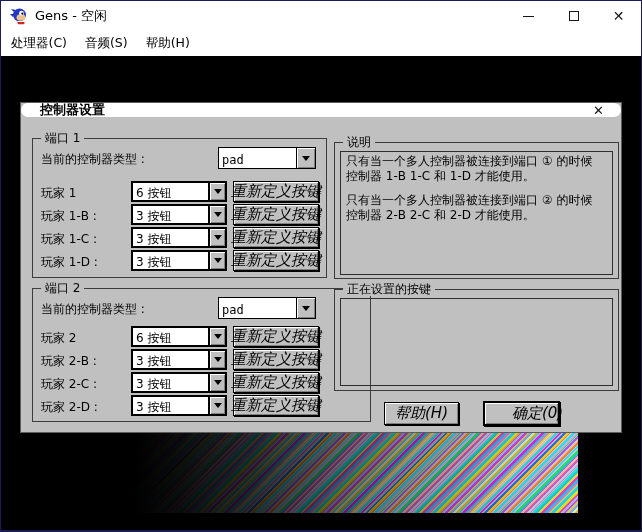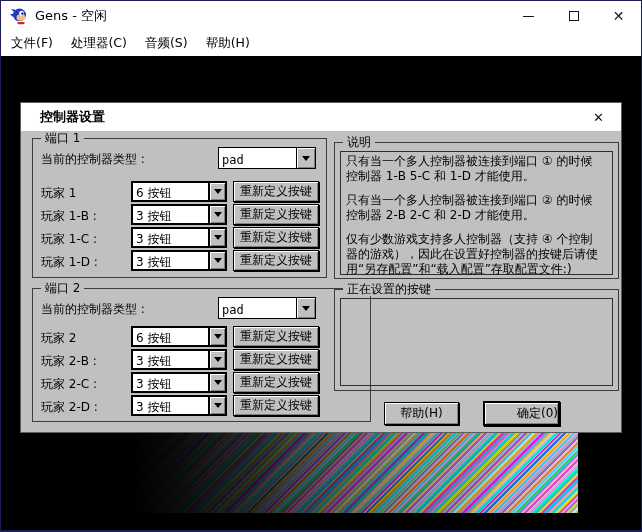--- a/index.html
+++ b/index.html
@@ -35,22 +35,22 @@
                       rgba(255,45,45,0.85) 8px 10px, rgba(0,210,255,0.85) 10px 12px),
       repeating-linear-gradient(135deg, #18a818 0 3px, #a818a8 3px 6px, #1838b8 6px 8px,
                       #b86a18 8px 11px, #18b8b8 11px 14px),
       #000;
     background-blend-mode: normal, screen, normal;
   }
 
   
   .dialog { position: absolute; left: 20px; top: 102px; width: 602px; height: 331px;
             background: #c0c0c0; border: 1px solid #5c5c5c; z-index: 10; }
-  .dlg-titlebar { position: absolute; left: 0; top: 0; right: 0; height: 28px; background: #fff;
-                  display: flex; align-items: center; padding: 0 12px 0 19px; }
+  .dlg-titlebar { position: absolute; left: 0; top: 0; right: 0; height: 14px; background: #fff;
+                  display: flex; align-items: center; padding: 0 12px 0 19px; border-radius: 13px; }
   .dlg-title { font-size: 13px; font-weight: bold; color: #000; }
   .dlg-close { margin-left: auto; font-size: 13px; color: #161616; padding: 2px 5px; }
   .dlg-body { position: absolute; left: 0; top: 26px; right: 0; bottom: 0; border-radius: 17px; }
 
   .group { position: absolute; border: 1px solid #3c3c3c; }
   .group-label { position: absolute; top: -8px; left: 8px; background: #c0c0c0;
                  padding: 0 4px; font-size: 12px; line-height: 14px; color: #000; white-space: nowrap; }
 
   .lbl { position: absolute; font-size: 12px; color: #000; white-space: nowrap; }
 
@@ -64,21 +64,21 @@
                display: flex; align-items: center; justify-content: center;
                box-shadow: inset 1px 1px 0 #fff, inset -1px -1px 0 #808080; }
   .combo.thin .combo-btn { border-left-width: 1px; width: 19px; }
   .arrow-down { width: 0; height: 0; border-left: 4px solid transparent;
                 border-right: 4px solid transparent; border-top: 5px solid #000; }
 
   
   .btn { position: absolute; background: #c0c0c0; border: 1px solid #000;
          box-shadow: 1px 1px 0 #000, inset 1px 1px 0 #fff, inset -1px -1px 0 #808080;
          display: flex; align-items: center; justify-content: center;
-         font-size: 12px; color: #000; white-space: nowrap; }
+         font-size: 15px; color: #000; white-space: nowrap; font-style: italic; }
   .btn.default { border-width: 2px; padding-left: 32px; }
 
   .sunken-panel { position: absolute; border: 1px solid #2e2e2e; }
   .inst-text { font-size: 12px; line-height: 15px; color: #000; padding: 2px 13px 2px 5px; }
   .inst-text p { margin: 0 0 9px 0; }
 </style>
 </head>
 <body>
 
 <div class="window">
@@ -103,21 +103,20 @@
       <div class="cap-btn">
         <div class="max-glyph"></div>
       </div>
       <div class="cap-btn">
         <span class="close-glyph">✕</span>
       </div>
     </div>
   </div>
 
   <div class="menubar">
-    <span class="menu-item">文件(F)</span>
     <span class="menu-item">处理器(C)</span>
     <span class="menu-item">音频(S)</span>
     <span class="menu-item">帮助(H)</span>
   </div>
 
   <div class="screen"></div>
 </div>
 
 <div class="noise"></div>
 
@@ -219,23 +218,22 @@
         <span class="combo-btn">
             <span class="arrow-down"></span>
           </span>
       </div>
       <div class="btn" style="left:200px; top:106px; width:86px; height:21px;">重新定义按键</div>
     </div>
 
     <div class="group" style="left:313px; top:13px; width:285px; height:137px;">
       <span class="group-label">说明</span>
       <div class="sunken-panel inst-text" style="left:5px; top:8px; width:273px; height:124px;">
-        <p>只有当一个多人控制器被连接到端口 ① 的时候控制器 1-B  5-C 和 1-D 才能使用。</p>
+        <p>只有当一个多人控制器被连接到端口 ① 的时候控制器 1-B  1-C 和 1-D 才能使用。</p>
         <p>只有当一个多人控制器被连接到端口 ② 的时候控制器 2-B  2-C 和 2-D 才能使用。</p>
-        <p>仅有少数游戏支持多人控制器（支持 ④ 个控制器的游戏），因此在设置好控制器的按键后请使用“另存配置”和“载入配置”存取配置文件:)</p>
       </div>
     </div>
 
     <div class="group" style="left:313px; top:160px; width:285px; height:102px;">
       <span class="group-label">正在设置的按键</span>
       <div class="sunken-panel" style="left:5px; top:8px; width:273px; height:88px;"></div>
     </div>
 
     <div class="btn" style="left:363px; top:273px; width:75px; height:23px;">帮助(H)</div>
     <div class="btn default" style="left:462px; top:272px; width:77px; height:25px;">确定(0)</div>

